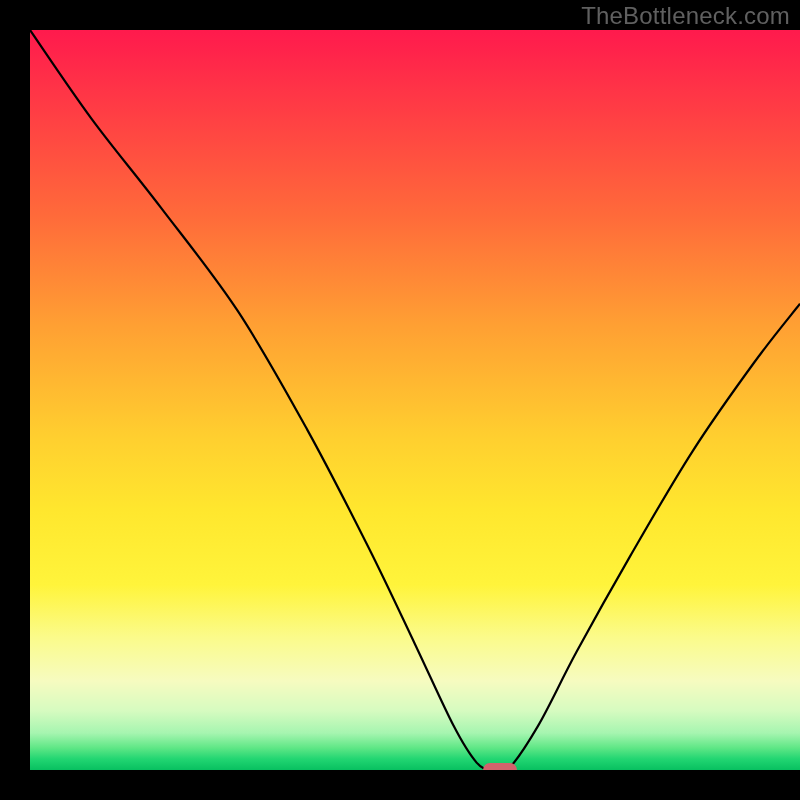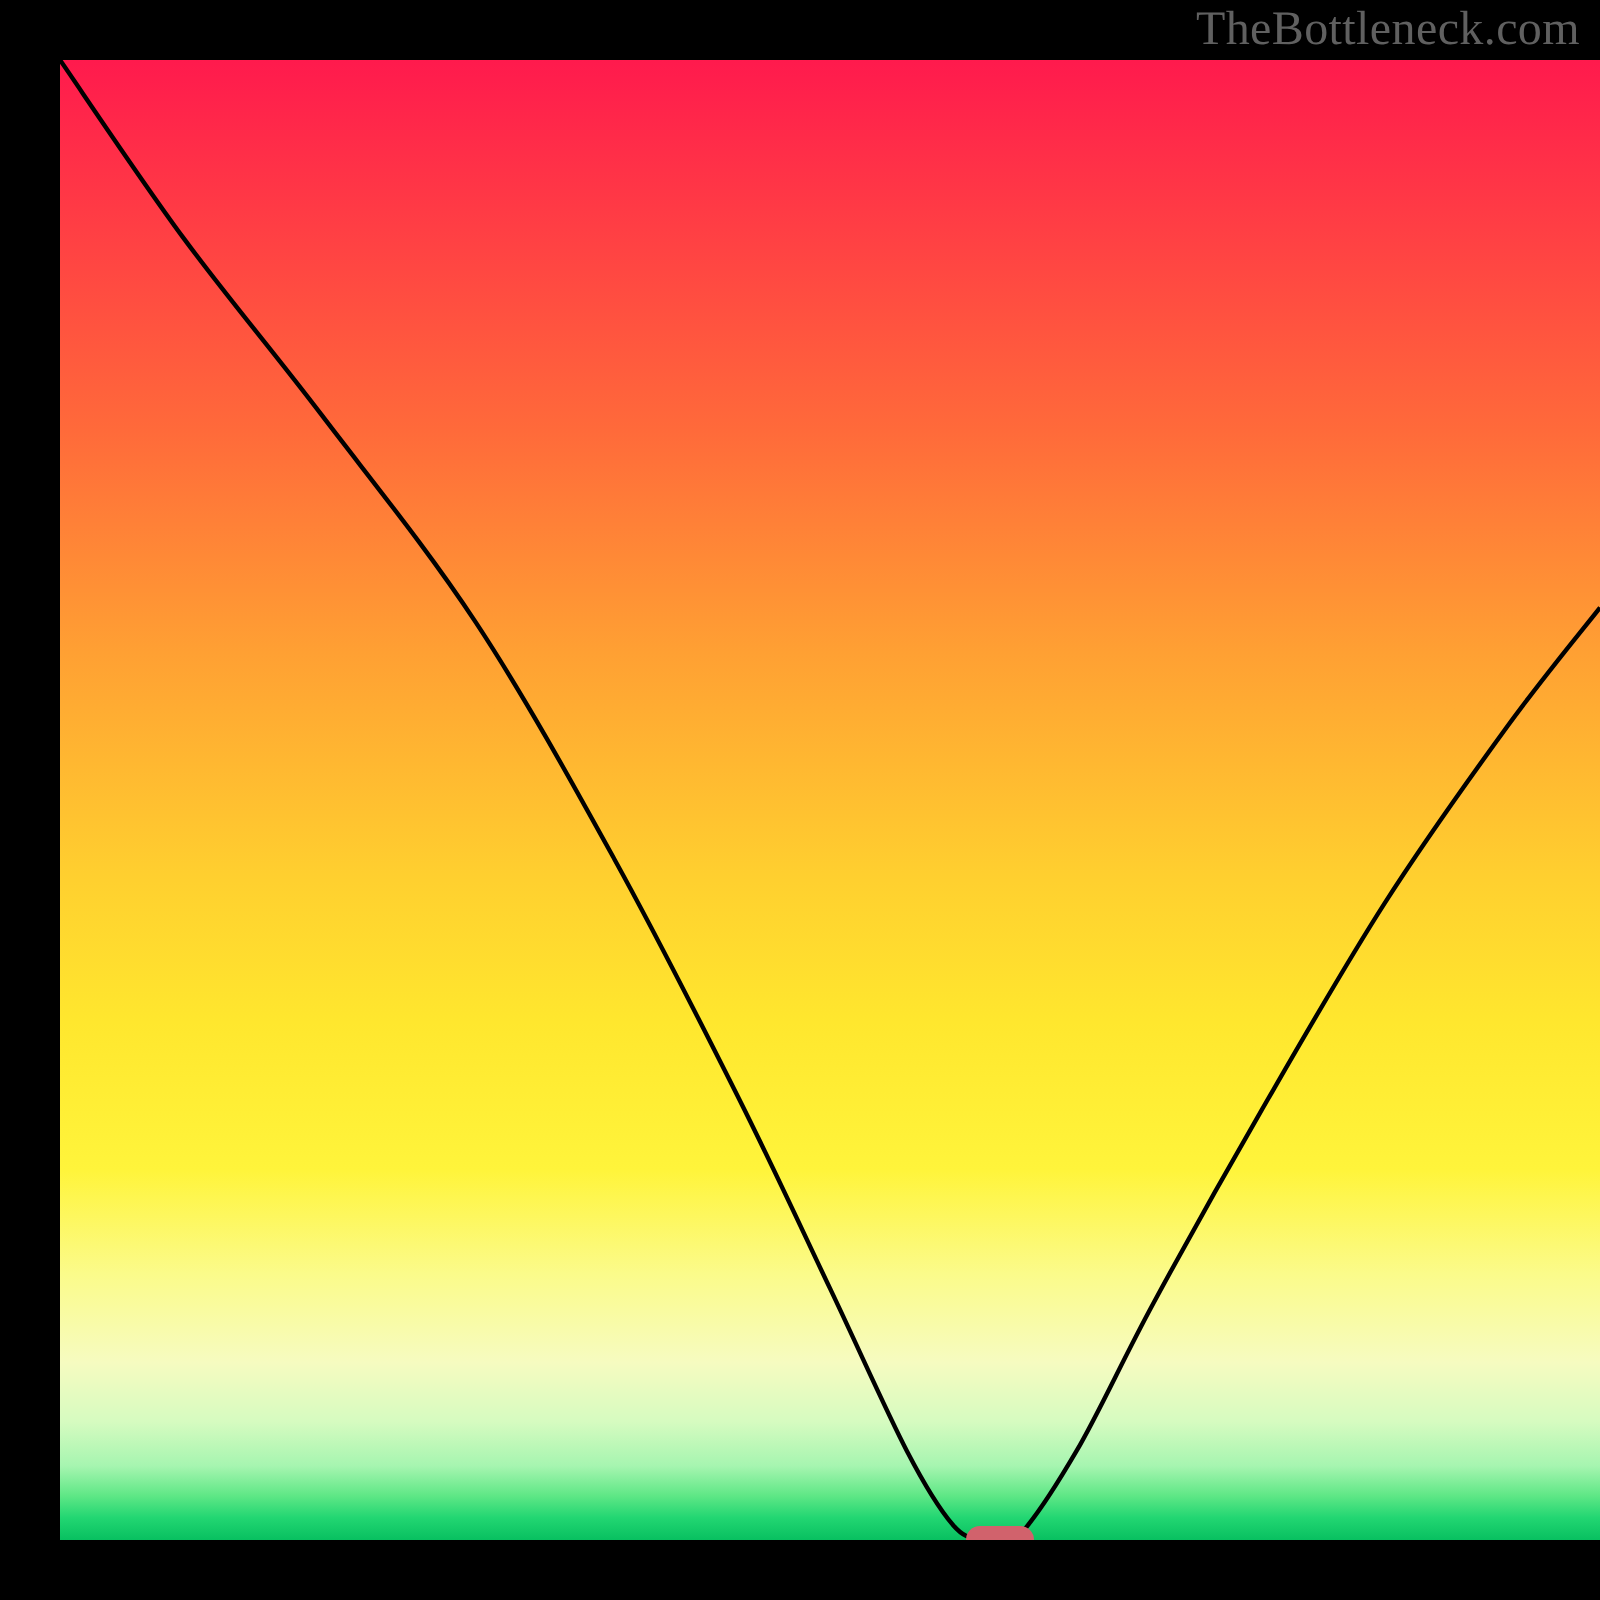--- a/index.html
+++ b/index.html
@@ -11,21 +11,20 @@
     overflow: hidden;
     font-family: Arial, Helvetica, sans-serif;
   }
   .frame {
     position: absolute;
     left: 0;
     top: 0;
     width: 800px;
     height: 800px;
     background: #000;
-    font-family: Liberation Serif, serif;
   }
   .watermark {
     position: absolute;
     top: 2px;
     right: 10px;
     color: #606060;
     font-size: 24px;
     font-weight: 500;
     letter-spacing: 0.2px;
     user-select: none;

